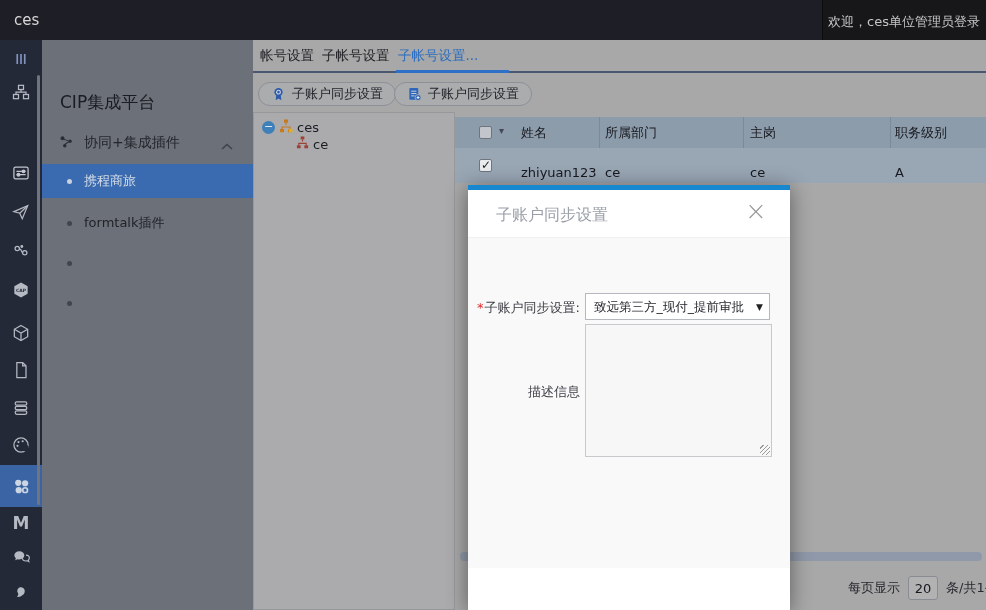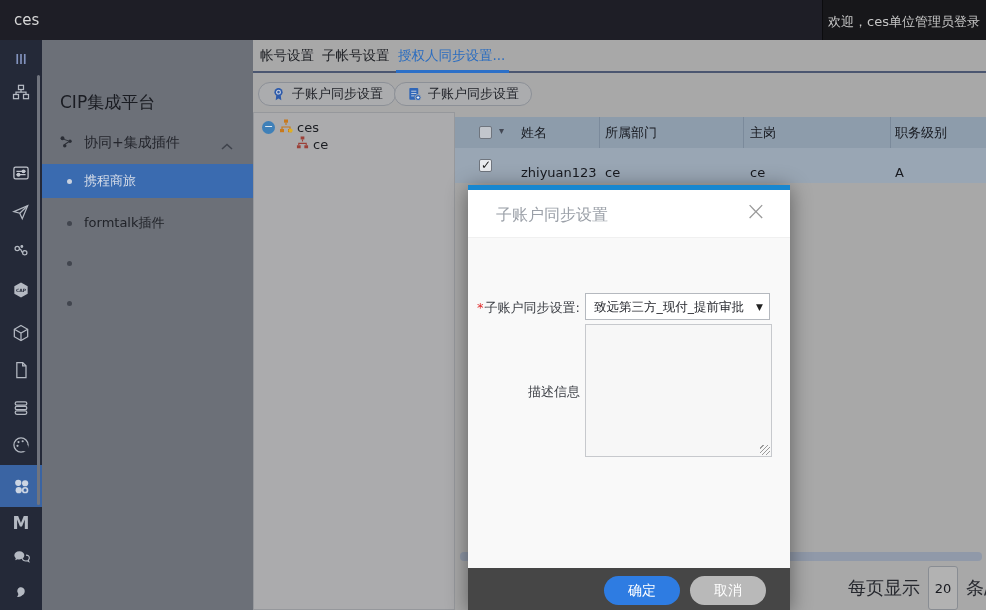--- a/index.html
+++ b/index.html
@@ -60,22 +60,22 @@
   .rcell { position:absolute; top:10px; font-size:13px; color:#17191f;margin-top:7px; }
   .vdiv { position:absolute; top:0; width:1px; height:31px; background:#7b8a9b; }
   .cb { position:absolute; width:13px; height:13px; border:1px solid #6f757e; background:#c2c6cc; border-radius:2px; }
   .cb.checked { background:#e9ebee; }
   .cb.checked::after { content:"\2713"; position:absolute; left:1px; top:-2px; font-size:12px; color:#1c1c1c; font-weight:bold; }
   .hdr-arrow { position:absolute; left:44px; top:8px; font-size:10px; color:#434854; }
 
   
   .hscroll { position:absolute; left:460px; top:552px; width:522px; height:9px; background:#9099a9; border-radius:4px; z-index:1; }
   .pager { position:absolute; left:848px; top:574px; height:28px; display:flex; align-items:center; gap:8px; z-index:1; white-space:nowrap; }
-  .pager .ptext { font-size:18px; color:#27292f; }
-  .pager input { width:30px; height:44px; border:1px solid #898d93; border-radius:3px; background:#b2b2b2;
+  .pager .ptext { font-size:13px; color:#27292f; }
+  .pager input { width:30px; height:24px; border:1px solid #898d93; border-radius:3px; background:#b2b2b2;
                  text-align:center; font-size:13px; color:#17191f; font-family:inherit; }
 
   
   .modal { position:absolute; left:468px; top:185px; width:322px; height:425px; background:#fff;
            box-shadow:0 3px 20px rgba(0,0,0,0.45); z-index:30; }
   .modal .accent-bar { position:absolute; left:0; top:0; width:322px; height:5px; background:var(--accent,#1787d0); }
   .modal .m-header { position:absolute; left:0; top:5px; width:322px; height:48px; background:#fff; border-bottom:1px solid #f0f0f0; }
   .modal .m-title { position:absolute; left:28px; top:15px; font-size:16px; color:#9ba0a8; }
   .modal .m-close { position:absolute; left:272px; top:4px; width:32px; height:36px; font-size:26px; color:#9a9a9a;
                     text-align:center; line-height:34px; cursor:pointer; font-weight:300; }
@@ -236,21 +236,21 @@
       <span class="dot"></span>
     </div>
     <div class="sb-item" style="top:246px">
       <span class="dot"></span>
     </div>
   </div>
 
   <div class="tabbar">
     <span class="tab" style="left:7px">帐号设置</span>
     <span class="tab" style="left:69px">子帐号设置</span>
-    <span class="tab active" style="left:145px">授权人同步设置...</span>
+    <span class="tab active" style="left:145px">子帐号设置...</span>
     <div class="tab-underline"></div>
   </div>
 
   <div class="toolbar">
     <div class="pill-btn" style="left:5px">
       <span>
         <svg width="15" height="17" viewBox="0 0 16 17">
             <circle cx="8" cy="6" r="4.4" fill="#2d5aaa"></circle>
             <circle cx="8" cy="6" r="2" fill="none" stroke="#cfd6e2" stroke-width="1.2"></circle>
             <path d="M5.6 9.4L5 14.5l3-1.8 3 1.8-.6-5.1z" fill="#2d5aaa"></path>
@@ -337,19 +337,15 @@
       </div>
       <div class="mselect">
         <span>致远第三方_现付_提前审批</span>
         <span class="car">▼</span>
       </div>
       <div class="mtextarea">
         <span class="grip"></span>
       </div>
       <div class="fld-label" style="top:145px">描述信息</div>
     </div>
-    <div class="m-footer">
-      <button class="mbtn ok">确定</button>
-      <button class="mbtn cancel">取消</button>
-    </div>
   </div>
 
 </div>
 
 </body></html>

